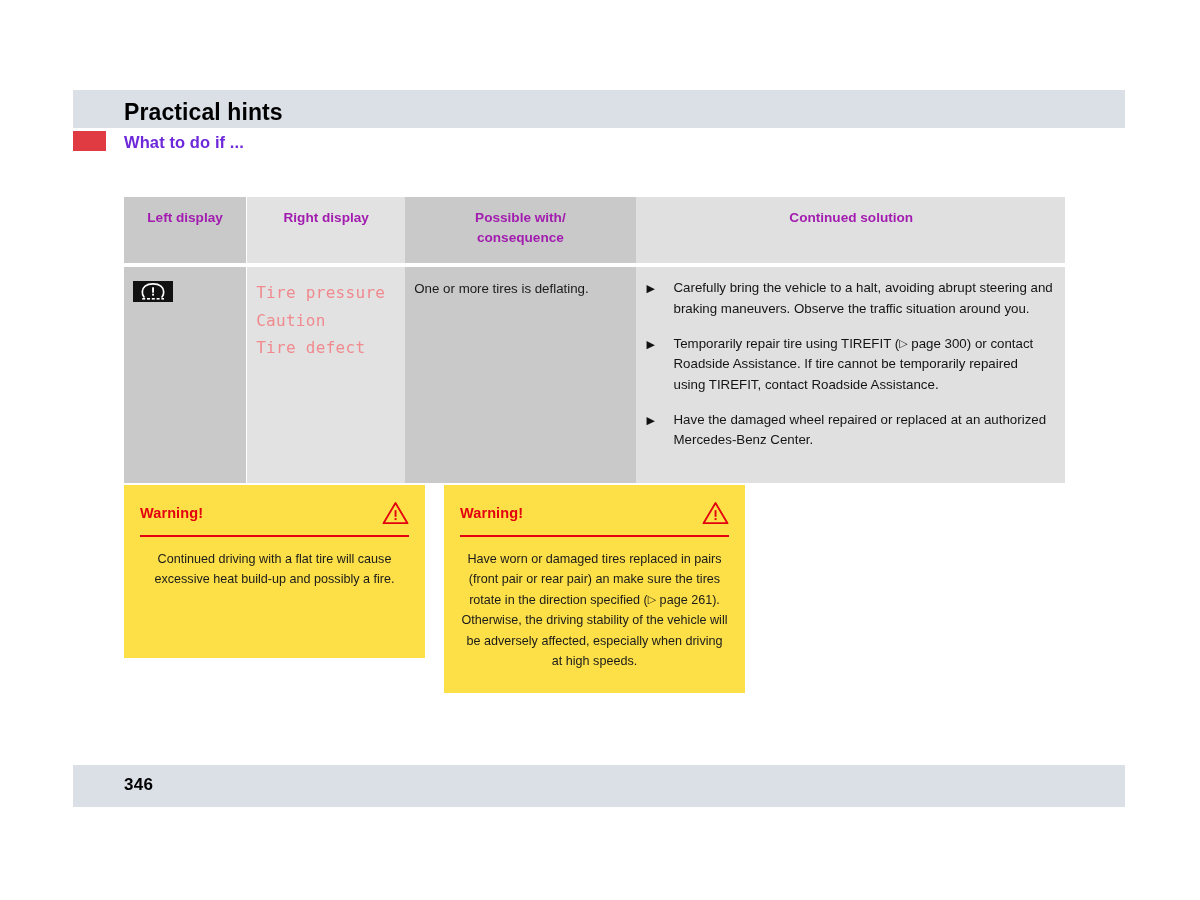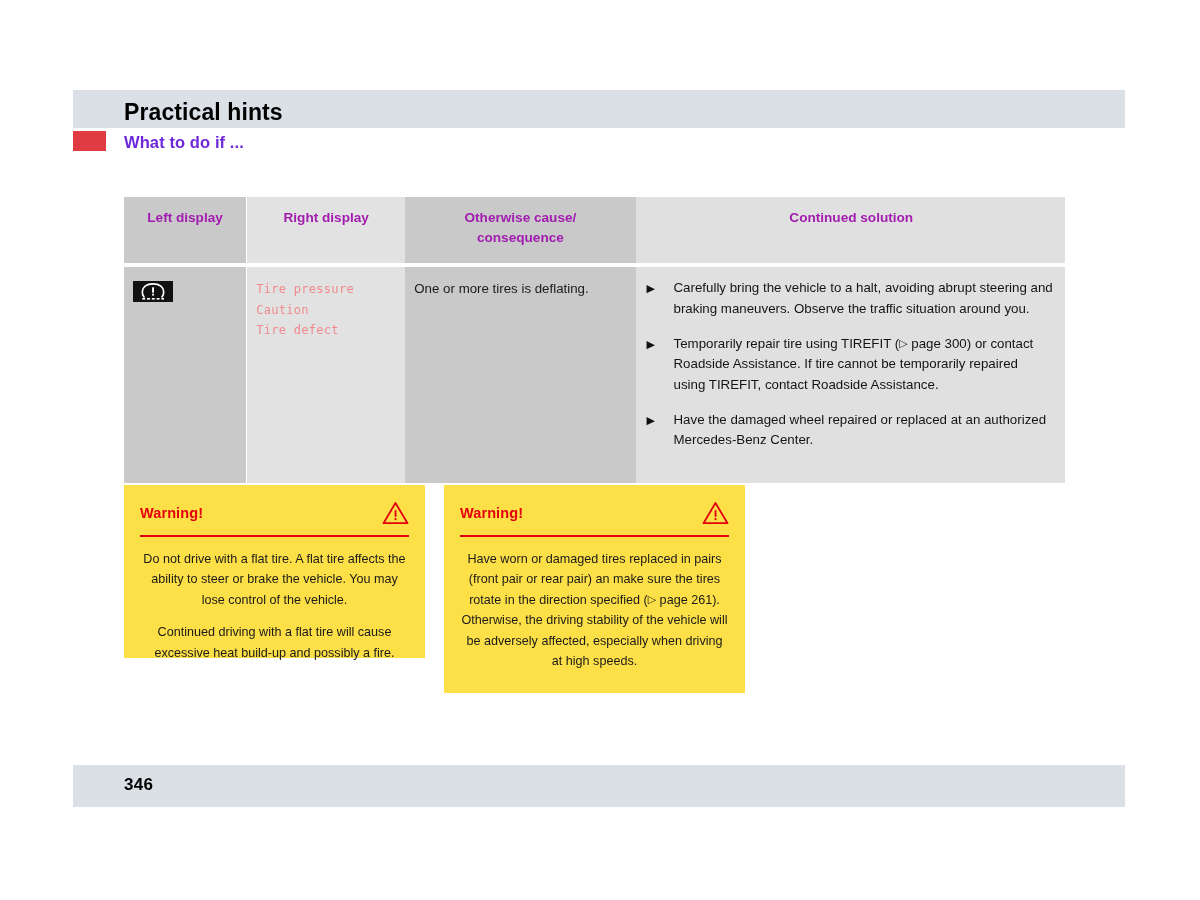--- a/index.html
+++ b/index.html
@@ -115,21 +115,21 @@
     display: flex;
     align-items: center;
     justify-content: center;
     margin-top: 2px;
   }
   .lamp svg { display: block; }
 
   
   .display-text {
     font-family: "DejaVu Sans Mono", "Liberation Mono", monospace;
-    font-size: 12px;
+    font-size: 16px;
     color: #f08a8e;
     line-height: 1.72;
     letter-spacing: 0.3px;
     white-space: pre;
   }
 
   .cause-text {
     font-size: 13.3px;
     color: #1a1a1a;
     line-height: 1.45;
@@ -239,21 +239,21 @@
         <tr>
           <th class="shade-dark">
             <div class="th-inner">Left display</div>
           </th>
           <th class="gapcell"></th>
           <th class="shade-light">
             <div class="th-inner">Right display</div>
           </th>
           <th class="shade-dark">
             <div class="th-inner">
-              <span>Otherwise cause/</span><br>
+              <span>Possible with/</span><br>
               <span>consequence</span>
             </div>
           </th>
           <th class="shade-light2">
             <div class="th-inner pad-left">Continued solution</div>
           </th>
         </tr>
         <tr class="hdr-rule-row">
           <td></td>
           <td></td>
@@ -330,21 +330,20 @@
       <span class="warn-title">Warning!</span>
       <span class="warn-tri">
         <svg width="27" height="24" viewBox="0 0 27 24" aria-hidden="true">
           <path d="M13.5 2 L25.5 22.2 L1.5 22.2 Z" fill="none" stroke="#e3000f" stroke-width="1.8" stroke-linejoin="round"></path>
           <rect x="12.6" y="9.2" width="1.9" height="6.6" fill="#e3000f"></rect>
           <rect x="12.6" y="17.1" width="1.9" height="2.0" fill="#e3000f"></rect>
         </svg>
       </span>
     </div>
     <div class="warn-rule"></div>
-    <p class="warn-p">Do not drive with a flat tire. A flat tire affects the ability to steer or brake the vehicle. You may lose control of the vehicle.</p>
     <p class="warn-p">Continued driving with a flat tire will cause excessive heat build-up and possibly a fire.</p>
   </div>
 
   <div class="warnbox" id="warnbox-2">
     <div class="warn-head">
       <span class="warn-title">Warning!</span>
       <span class="warn-tri">
         <svg width="27" height="24" viewBox="0 0 27 24" aria-hidden="true">
           <path d="M13.5 2 L25.5 22.2 L1.5 22.2 Z" fill="none" stroke="#e3000f" stroke-width="1.8" stroke-linejoin="round"></path>
           <rect x="12.6" y="9.2" width="1.9" height="6.6" fill="#e3000f"></rect>

